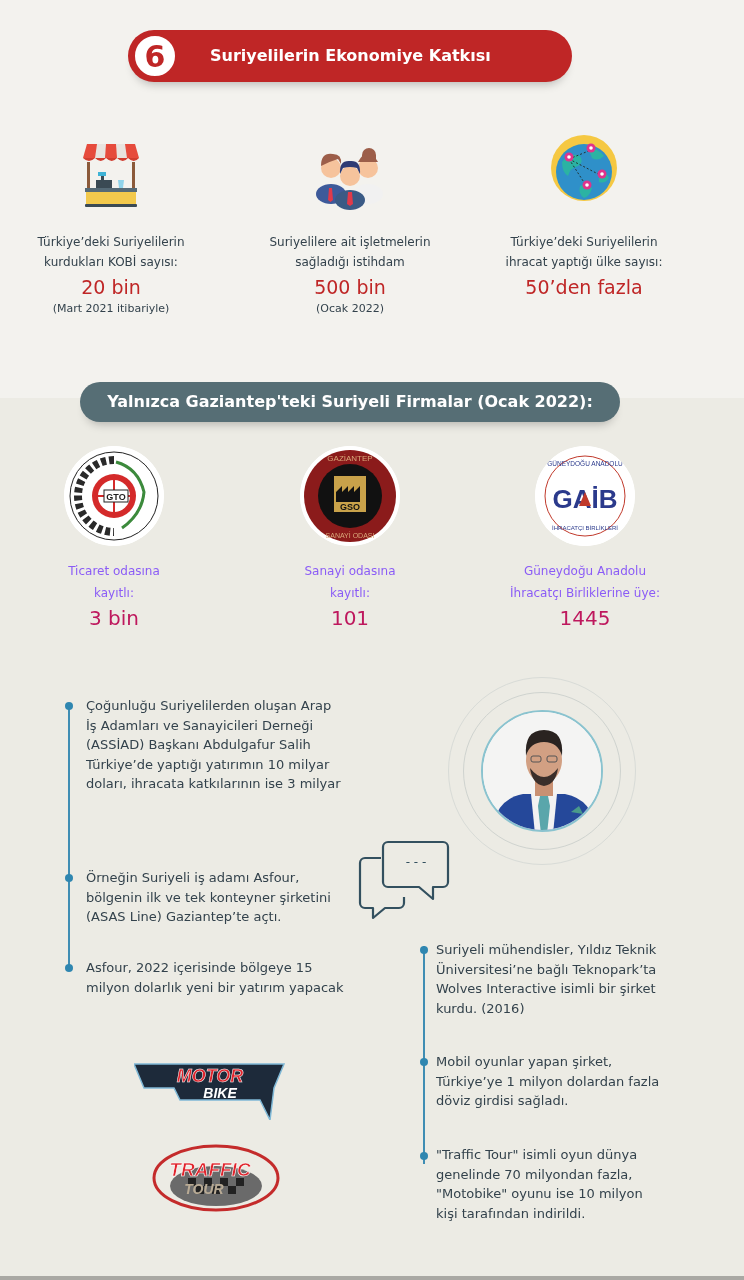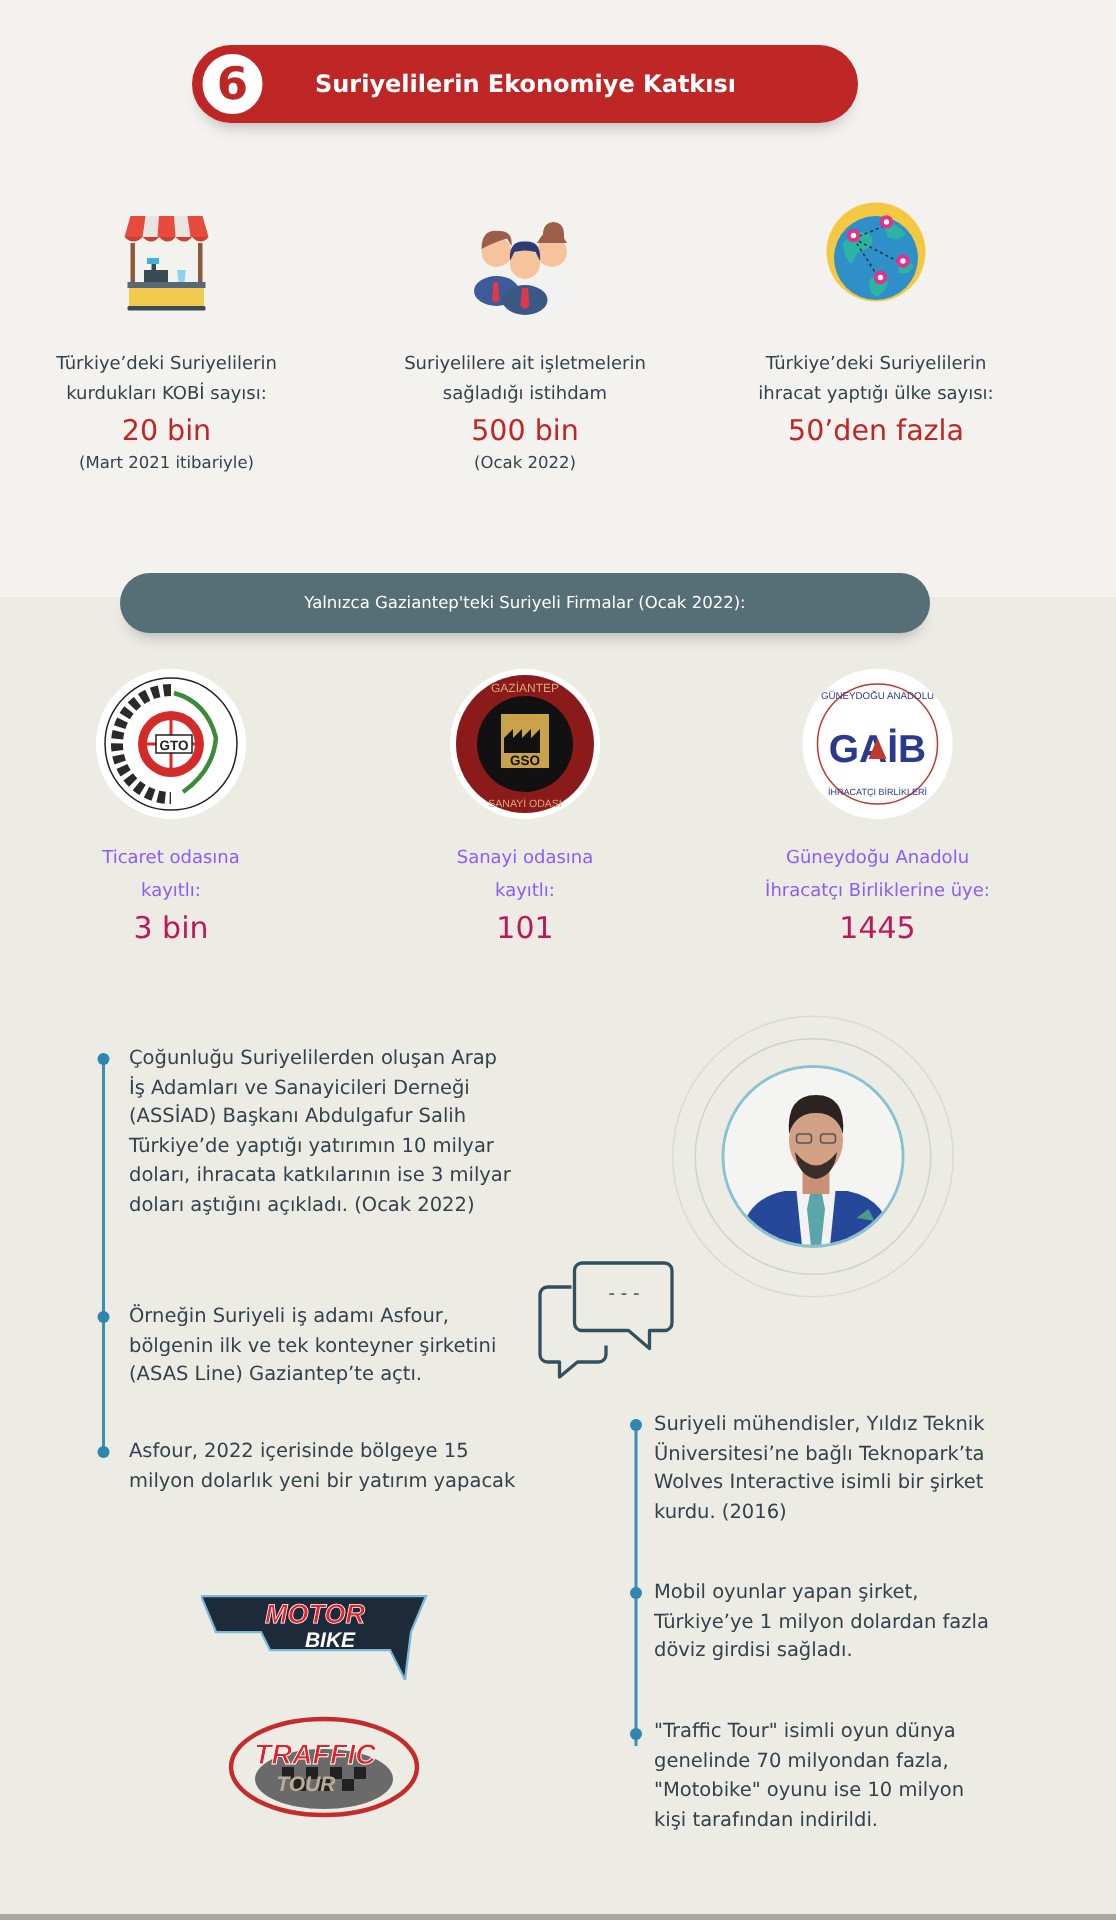--- a/index.html
+++ b/index.html
@@ -43,22 +43,23 @@
   }
   .stat .icon { width: 80px; height: 80px; margin: 0 auto; display: block; }
   .stat .label { font-size: 12px; line-height: 20px; color: #33424c; }
   .stat .value { font-size: 19px; line-height: 26px; color: #bf2626; margin-top: 2px; }
   .stat .note { font-size: 11px; line-height: 18px; color: #33424c; }
 
   
   .sub-header {
     position: absolute; left: 80px; top: 382px; width: 540px; height: 40px;
     background: #566e75; border-radius: 20px; color: #fff;
-    text-align: center; line-height: 40px; font-size: 11px;
+    text-align: center; line-height: 40px; font-size: 16px;
     box-shadow: 0 8px 10px -6px rgba(0,0,0,0.25);
+    font-weight: bold;
   }
 
   .org {
     position: absolute; width: 220px; text-align: center;
   }
   .org .logo {
     width: 100px; height: 100px; border-radius: 50%; background: #fff; margin: 0 auto;
     display: block;
   }
   .org .label { font-size: 12px; line-height: 22px; color: #8b5cf6; margin-top: 14px; }
@@ -227,21 +228,20 @@
 <div class="bullet" style="left:65px; top:702px;"></div>
 <div class="bullet" style="left:65px; top:874px;"></div>
 <div class="bullet" style="left:65px; top:964px;"></div>
 
 <div class="tl-text" style="left:86px; top:696px;">
   <div>Çoğunluğu Suriyelilerden oluşan Arap</div>
   <div>İş Adamları ve Sanayicileri Derneği</div>
   <div>(ASSİAD) Başkanı Abdulgafur Salih</div>
   <div>Türkiye’de yaptığı yatırımın 10 milyar</div>
   <div>doları, ihracata katkılarının ise 3 milyar</div>
-  <div>doları aştığını açıkladı. (Ocak 2022)</div>
 </div>
 <div class="tl-text" style="left:86px; top:868px;">
   <div>Örneğin Suriyeli iş adamı Asfour,</div>
   <div>bölgenin ilk ve tek konteyner şirketini</div>
   <div>(ASAS Line) Gaziantep’te açtı.</div>
 </div>
 <div class="tl-text" style="left:86px; top:958px;">
   <div>Asfour, 2022 içerisinde bölgeye 15</div>
   <div>milyon dolarlık yeni bir yatırım yapacak</div>
 </div>

